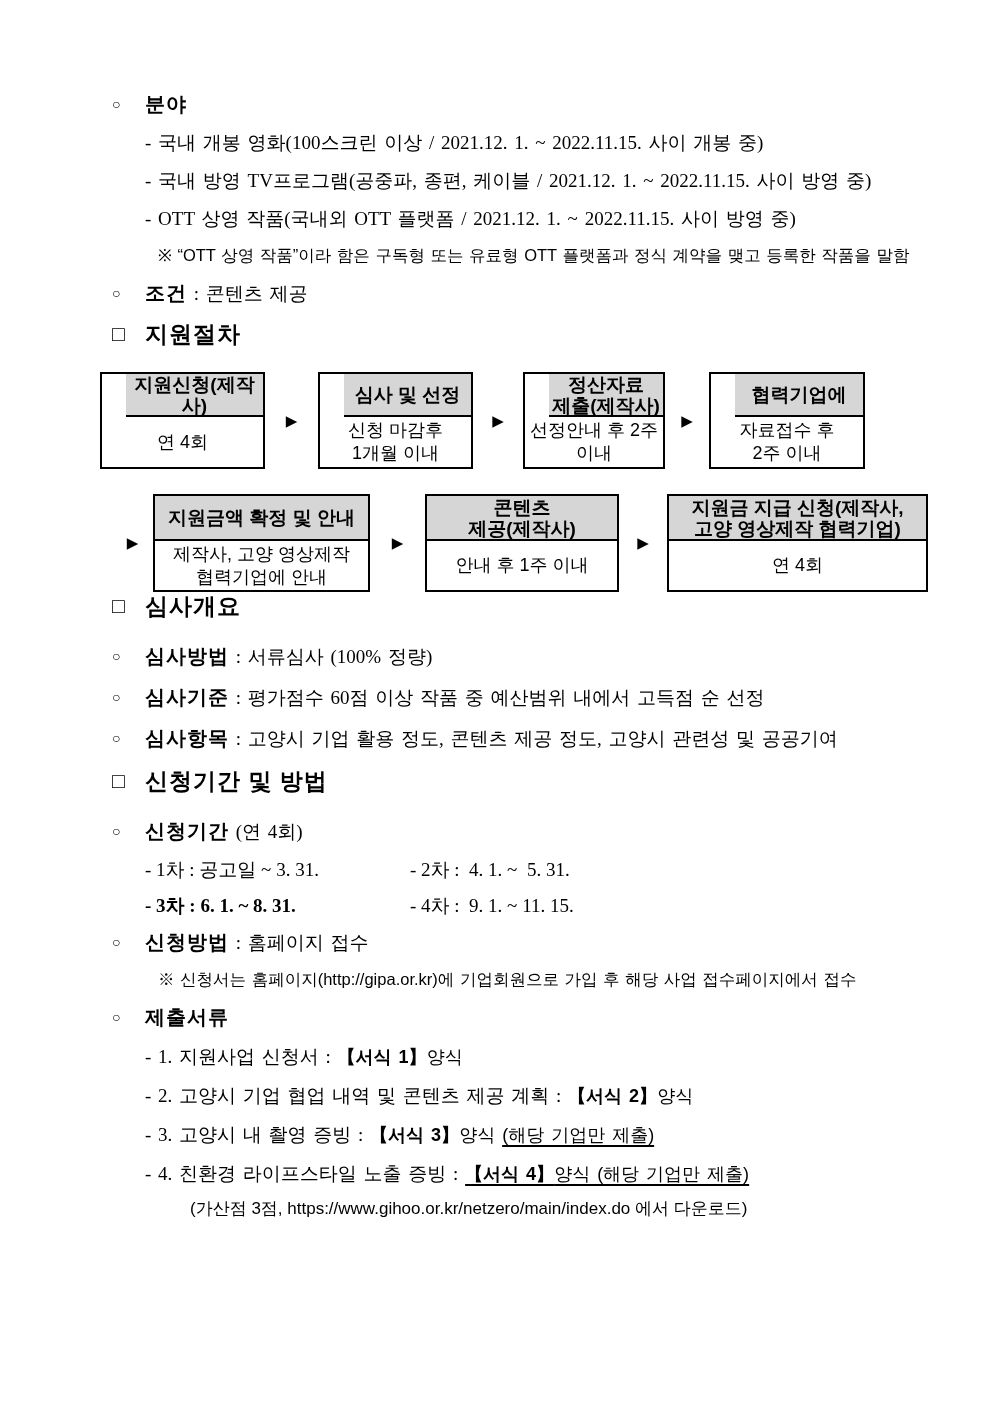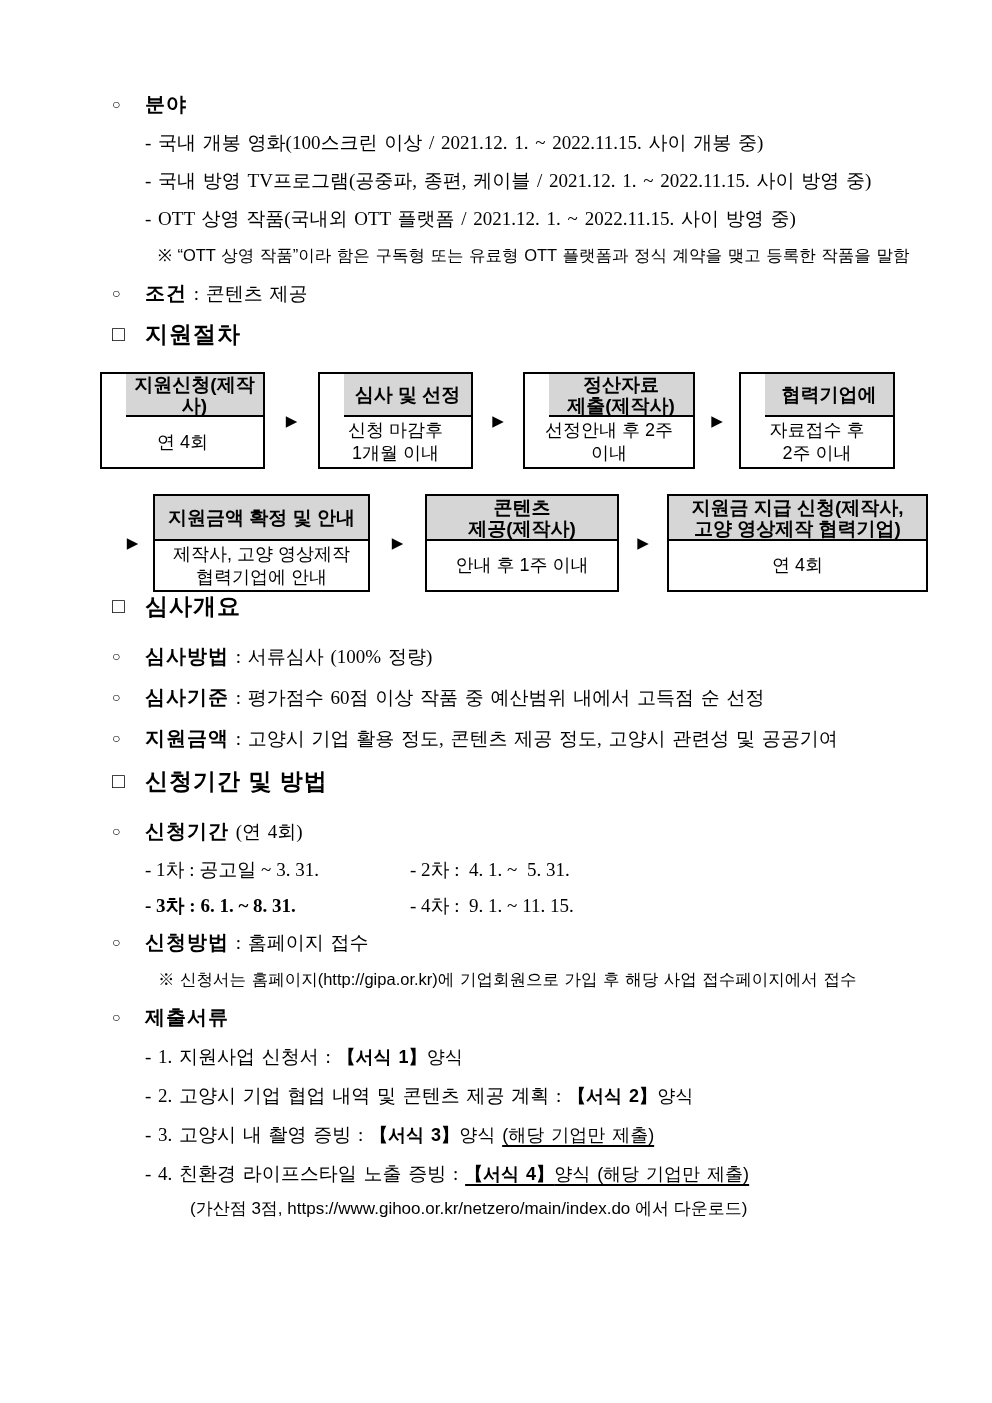--- a/index.html
+++ b/index.html
@@ -67,21 +67,21 @@
     display: flex; align-items: center; justify-content: center;
     text-align: center;
     font-size: 18px; line-height: 23px;
     white-space: pre-line;
   }
   .arrow {
     display: flex; align-items: center; justify-content: center;
     font-size: 15px;
     font-family: "DejaVu Sans", sans-serif;
   }
-  .w1{width:165px}.w2{width:155px}.w3{width:172px}.w4{width:156px}
+  .w1{width:165px}.w2{width:155px}.w3{width:142px}.w4{width:156px}
   .w5{width:217px}.w6{width:194px}.w7{width:261px}
   .a1{width:53px}.a2{width:50px}.a3{width:44px}
   .a4{width:41px}.a5{width:55px}.a6{width:48px}
   
   .round-row { padding-left: 33px; font-size: 19px; line-height: 24px; margin-bottom: 12px; }
   .rcol1 { display: inline-block; width: 265px; white-space: pre; }
   .rcol2 { white-space: pre; }
   .b { font-weight: bold; }
   
   .doc-line { padding-left: 33px; font-size: 19px; line-height: 26px; margin-bottom: 13px; word-spacing: 2px; }
@@ -166,21 +166,21 @@
   <h2 class="sec mt2">
     <span class="sq">□</span><span>심사개요</span>
   </h2>
   <div class="t" style="margin-bottom:16px">
     <span class="bullet">○</span><span class="blabel">심사방법</span><span> : 서류심사 (100% 정량)</span>
   </div>
   <div class="t" style="margin-bottom:16px">
     <span class="bullet">○</span><span class="blabel">심사기준</span><span> : 평가점수 60점 이상 작품 중 예산범위 내에서 고득점 순 선정</span>
   </div>
   <div class="t" style="margin-bottom:16px">
-    <span class="bullet">○</span><span class="blabel">지원금액</span><span> : 고양시 기업 활용 정도, 콘텐츠 제공 정도, 고양시 관련성 및 공공기여</span>
+    <span class="bullet">○</span><span class="blabel">심사항목</span><span> : 고양시 기업 활용 정도, 콘텐츠 제공 정도, 고양시 관련성 및 공공기여</span>
   </div>
 
   <h2 class="sec mt3">
     <span class="sq">□</span><span>신청기간 및 방법</span>
   </h2>
   <div class="t">
     <span class="bullet">○</span><span class="blabel">신청기간</span><span> (연 4회)</span>
   </div>
   <div class="round-row">
     <span class="rcol1">- 1차 : 공고일 ~ 3. 31.</span><span class="rcol2">- 2차 :  4. 1. ~  5. 31.</span>

